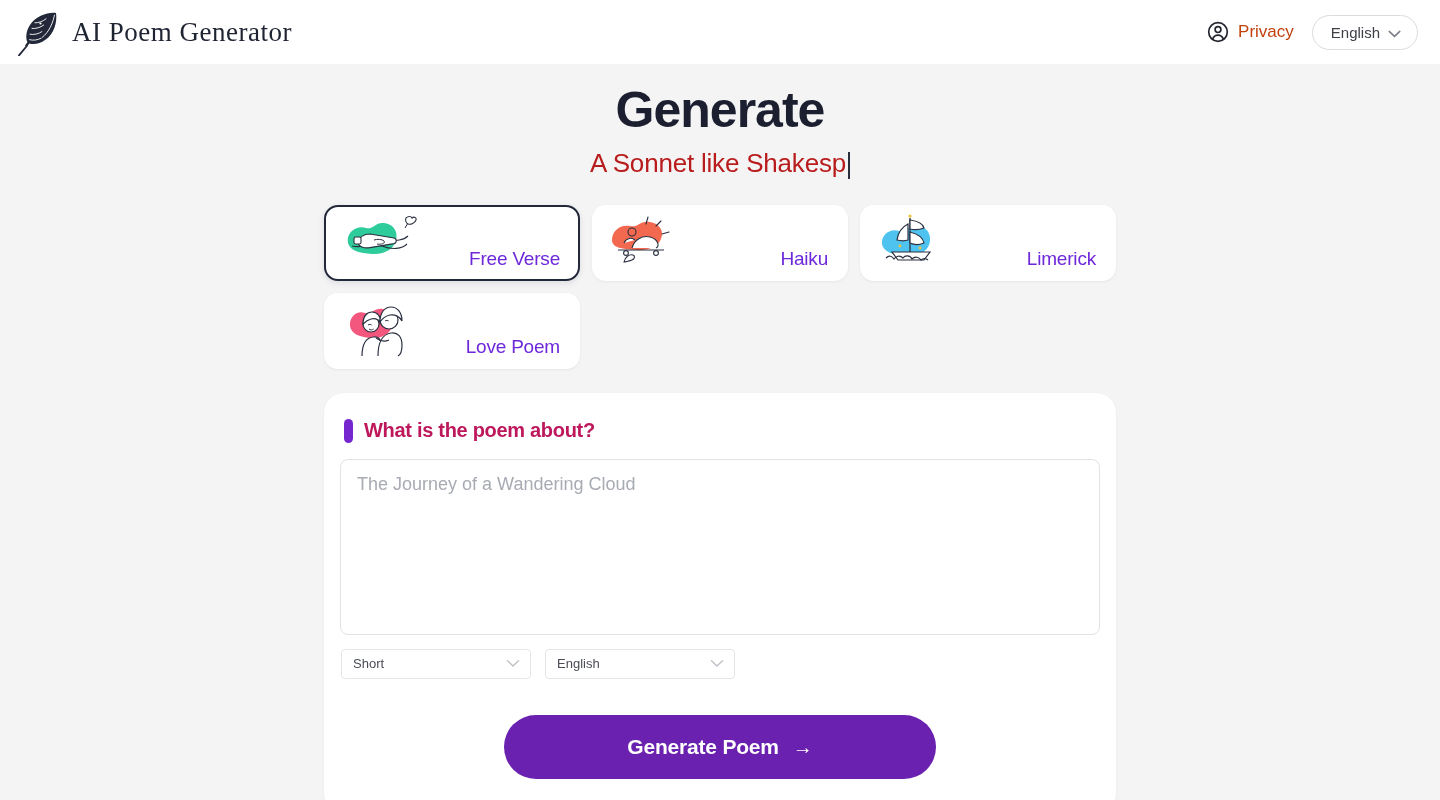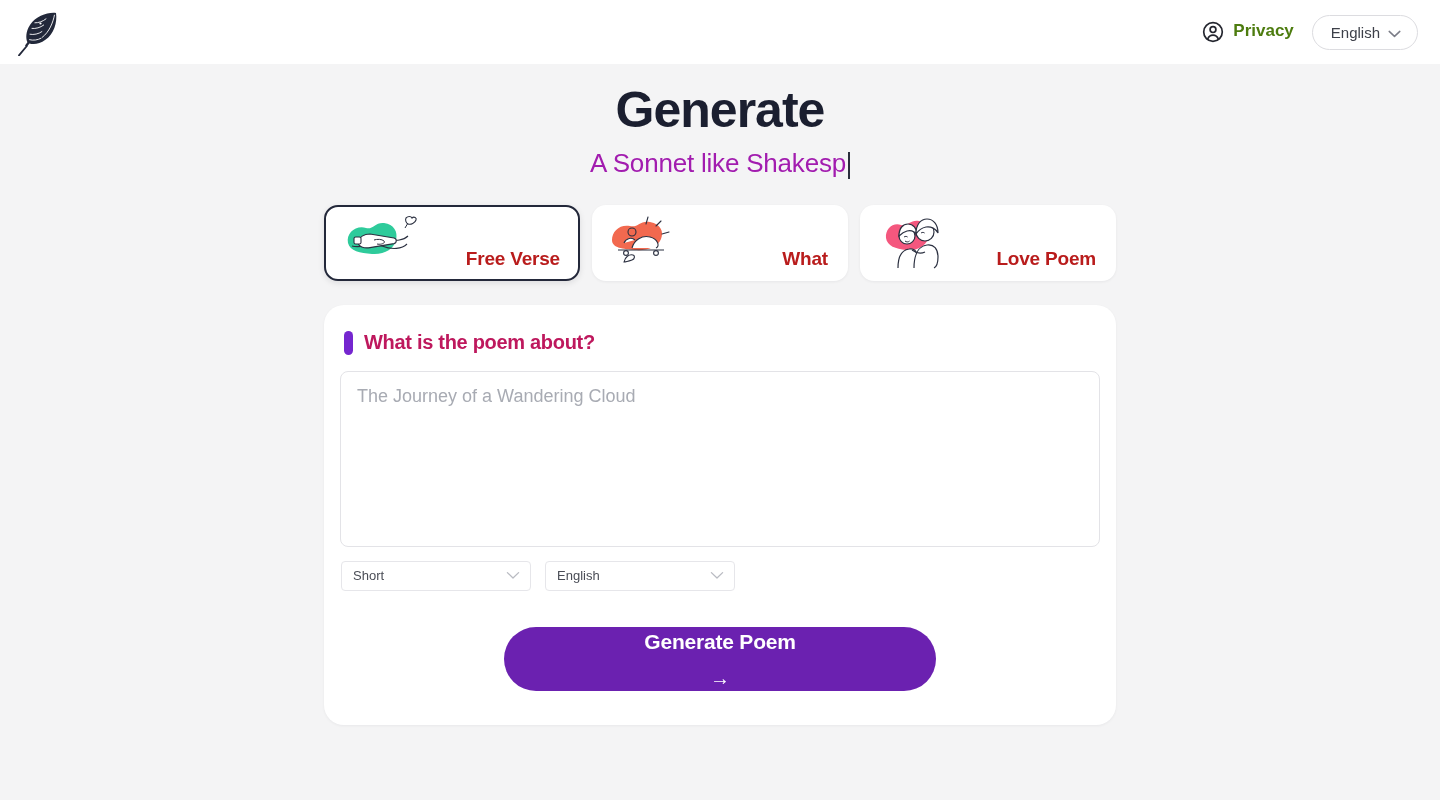--- a/index.html
+++ b/index.html
@@ -41,25 +41,25 @@
     color: #1f2433;
     white-space: nowrap;
   }
   .header-right {
     display: flex;
     align-items: center;
     gap: 18px;
   }
   .privacy {
     display: flex;
-    align-items: flex-start;
+    align-items: center;
     gap: 9px;
     font-size: 17px;
-    font-weight: 700;
-    color: #4d7c0f;
+    font-weight: 400;
+    color: #c2410c;
     cursor: pointer;
   }
   .privacy svg { display: block; }
   .lang-pill {
     display: flex;
     align-items: center;
     gap: 8px;
     border: 1px solid #dcdce0;
     border-radius: 999px;
     padding: 8px 16px 8px 18px;
@@ -78,21 +78,21 @@
   .hero-title {
     font-size: 50px;
     font-weight: 700;
     letter-spacing: -1px;
     color: #1b1f30;
     line-height: 1.15;
   }
   .hero-sub {
     margin-top: 8px;
     font-size: 26px;
-    color: #a21caf;
+    color: #b91c1c;
     letter-spacing: -0.2px;
     display: inline-flex;
     align-items: flex-end;
     justify-content: center;
   }
   .caret {
     display: inline-block;
     width: 2px;
     height: 27px;
     background: #2b2f3d;
@@ -124,22 +124,22 @@
     border-color: #23283a;
     box-shadow: 0 2px 6px rgba(16, 18, 30, 0.10);
   }
   .type-art {
     width: 96px;
     height: 66px;
     flex: 0 0 96px;
   }
   .type-label {
     font-size: 19px;
-    font-weight: 700;
-    color: #b91c1c;
+    font-weight: 400;
+    color: #6d28d9;
     letter-spacing: -0.2px;
     white-space: nowrap;
     margin-top: 33px;
   }
 
   
   .panel {
     width: 792px;
     margin: 24px auto 0;
     background: #ffffff;
@@ -219,38 +219,38 @@
     color: #ffffff;
     font-family: "Liberation Sans", sans-serif;
     font-size: 21px;
     font-weight: 600;
     letter-spacing: -0.2px;
     display: flex;
     align-items: center;
     justify-content: center;
     gap: 14px;
     cursor: pointer;
-    flex-direction: column;
   }
   .cta .arrow { font-size: 20px; line-height: 1; }
 </style>
 </head>
 <body>
 
 <div class="header">
   <div class="brand">
     <span class="brand-mark">
       <svg class="brand-mark" viewBox="0 0 44 48" fill="none" xmlns="http://www.w3.org/2000/svg">
         <path d="M38 5C30 4 18 8 12 17c-4.5 6.8-4.2 13.6-2.6 17.2L7 37.5l1.8 1.4 2.6-3.5c3.6 1.3 10.2 1 16-3.6C36 26.5 39.5 13.8 38 5z" fill="#22283a"></path>
         <path d="M36.5 6.8c-1.5 7.8-5.2 17.2-12.6 22.8" stroke="#ffffff" stroke-width="0.9"></path>
         <path d="M16.5 14.8c4 .2 8.4-1.4 11.8-4.2M13.6 20.4c4.1.5 8.8-.8 12.4-3.6M11.6 26.2c4.2.8 9-.2 12.6-2.8M11.2 31.6c4 1.1 8.6.5 12.2-1.6" stroke="#ffffff" stroke-width="0.9"></path>
         <path d="M8.6 38.2L1 47.4" stroke="#22283a" stroke-width="1.8" stroke-linecap="round"></path>
         <circle cx="22.5" cy="15.5" r="1.1" fill="#ffffff"></circle>
       </svg>
     </span>
+    <span class="brand-name">AI Poem Generator</span>
   </div>
 
   <div class="header-right">
     <div class="privacy">
       <span>
         <svg width="22" height="22" viewBox="0 0 22 22" fill="none" xmlns="http://www.w3.org/2000/svg">
           <circle cx="11" cy="11" r="9.3" stroke="#24262f" stroke-width="1.7"></circle>
           <circle cx="11" cy="8.6" r="2.9" stroke="#24262f" stroke-width="1.7"></circle>
           <path d="M5.6 18.2c1-2.6 3-4 5.4-4s4.4 1.4 5.4 4" stroke="#24262f" stroke-width="1.7" stroke-linecap="round"></path>
         </svg>
@@ -302,25 +302,42 @@
         <path d="M16 40h46" stroke="#2b3040" stroke-width="1.2"></path>
         <circle cx="24" cy="43" r="2.4" fill="#fff" stroke="#2b3040" stroke-width="1.1"></circle>
         <circle cx="54" cy="43" r="2.4" fill="#fff" stroke="#2b3040" stroke-width="1.1"></circle>
         <path d="M30 38c2-8 10-13 18-11s10 9 6 11" fill="#fff" stroke="#2b3040" stroke-width="1.1"></path>
         <path d="M22 33c2-5 8-6 11-3" fill="#fff" stroke="#2b3040" stroke-width="1.1"></path>
         <circle cx="30" cy="22" r="4" fill="#f2694f" stroke="#2b3040" stroke-width="1.1"></circle>
         <path d="M44 14l2-7M54 16l5-5M60 24l7-2" stroke="#2b3040" stroke-width="1.1" stroke-linecap="round"></path>
         <path d="M22 52c1-5 5-8 9-7 2 .5 2 4-1 5-3 1-6 2-8 2z" fill="#fff" stroke="#2b3040" stroke-width="1.1"></path>
       </svg>
     </span>
-    <span class="type-label">What</span>
-  </div>
-
-
-
+    <span class="type-label">Haiku</span>
+  </div>
+
+
+
+  <div class="type-card">
+    <span class="type-art">
+      <svg class="type-art" viewBox="0 0 96 66" fill="none" xmlns="http://www.w3.org/2000/svg">
+        <path d="M12 34c-1-9 8-16 17-13 7 2 11-7 20-5 10 2 13 11 10 19-3 8-13 12-24 11S13 42 12 34z" fill="#4fc3f0"></path>
+        <path d="M40 8v38" stroke="#2b3040" stroke-width="1.3"></path>
+        <path d="M40 10c8 1 13 4 14 8-5 2-10 2-14 1V10z" fill="#fff" stroke="#2b3040" stroke-width="1.2"></path>
+        <path d="M40 22c8 2 13 6 14 11-5 2-10 2-14 0V22z" fill="#fff" stroke="#2b3040" stroke-width="1.2"></path>
+        <path d="M38 14c-6 3-10 9-11 16 4 1 8 1 11 0V14z" fill="#fff" stroke="#2b3040" stroke-width="1.2"></path>
+        <path d="M22 42h38l-6 8H28l-6-8z" fill="#fff" stroke="#2b3040" stroke-width="1.2"></path>
+        <path d="M16 48c3-3 6-2 8 1 2-3 6-4 9-1 2-3 7-3 9 1 3-3 7-2 9 1 2-2 5-2 7 0" stroke="#2b3040" stroke-width="1.2" fill="none"></path>
+        <circle cx="40" cy="6" r="1.6" fill="#f0c23a"></circle>
+        <circle cx="30" cy="36" r="1.4" fill="#f0c23a"></circle>
+        <circle cx="50" cy="38" r="1.4" fill="#f0c23a"></circle>
+      </svg>
+    </span>
+    <span class="type-label">Limerick</span>
+  </div>
 
   <div class="type-card">
     <span class="type-art">
       <svg class="type-art" viewBox="0 0 96 66" fill="none" xmlns="http://www.w3.org/2000/svg">
         <path d="M16 28c-1-9 7-16 15-13 6 2 10-6 18-4 9 2 12 10 9 18-3 8-12 12-22 11s-19-4-20-12z" fill="#f4577e"></path>
         <path d="M28 58c0-11 4-18 11-19 5-1 8 2 8 7" fill="#fff" stroke="#2b3040" stroke-width="1.2"></path>
         <circle cx="37" cy="26" r="8" fill="#fff" stroke="#2b3040" stroke-width="1.2"></circle>
         <path d="M29 26c0-8 4-12 9-12s9 4 9 11c-2-3-6-5-10-4-3 .7-6 3-8 5z" fill="#fff" stroke="#2b3040" stroke-width="1.2"></path>
         <path d="M44 58c0-14 5-22 13-23 7-1 11 4 11 12 0 6-2 10-4 11" fill="#fff" stroke="#2b3040" stroke-width="1.2"></path>
         <circle cx="55" cy="22" r="9" fill="#fff" stroke="#2b3040" stroke-width="1.2"></circle>

